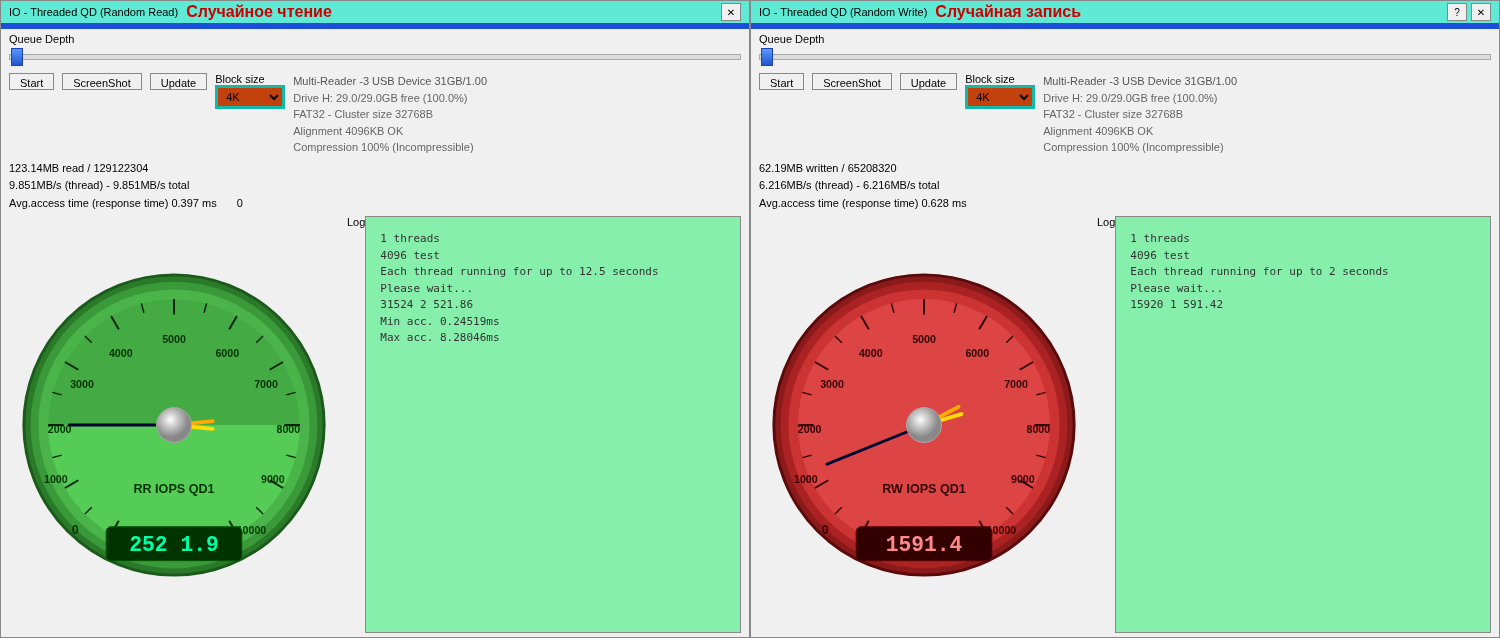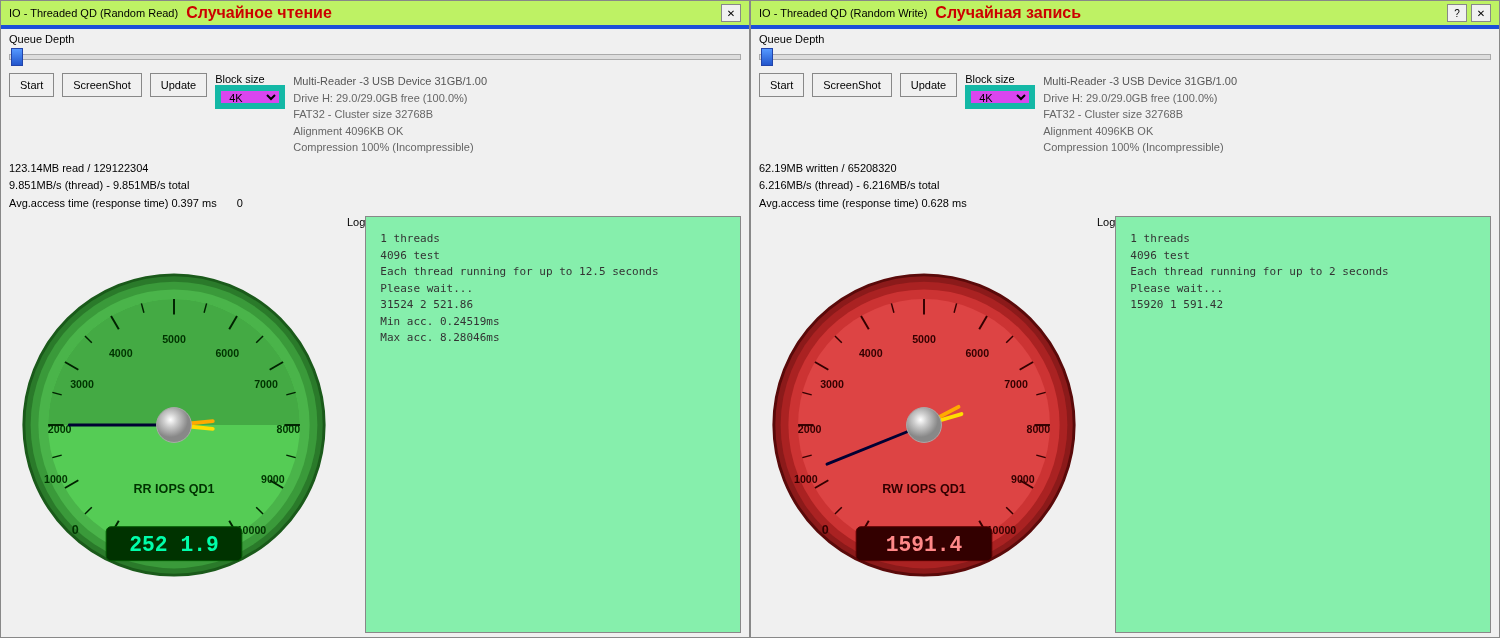--- a/index.html
+++ b/index.html
@@ -13,26 +13,26 @@
       overflow: hidden;
     }
     .window {
       background: #f0f0f0;
       border: 1px solid #888;
       display: flex;
       flex-direction: column;
       flex: 1;
     }
     .title-bar {
-      background: #bef264;
+      background: #5eead4;
       padding: 4px 8px;
       display: flex;
       align-items: center;
       justify-content: space-between;
-      border-bottom: 4px solid #1d4ed8;
+      border-bottom: 6px solid #1d4ed8;
       height: 28px;
     }
     .title-bar-left {
       display: flex;
       align-items: center;
       gap: 8px;
     }
     .title-text {
       font-size: 11px;
       color: #000;
@@ -99,31 +99,31 @@
       align-items: flex-start;
       gap: 8px;
       margin-bottom: 4px;
     }
     .btn {
       padding: 3px 10px;
       border: 1px solid #888;
       background: #f0f0f0;
       cursor: pointer;
       font-size: 11px;
-      height: 24px;
+      height: 17px;
     }
     .block-size-group {
       display: flex;
       flex-direction: column;
     }
     .block-size-label { font-size: 11px; margin-bottom: 0; }
     .block-size-select {
       height: 24px;
-      border: 6px solid #14b8a6;
-      background: #d946ef;
+      border: 3px solid #14b8a6;
+      background: #c2410c;
       font-size: 11px;
       padding: 0 4px;
       width: 70px;
     }
     .device-info {
       font-size: 11px;
       color: #666;
       line-height: 1.5;
     }
     .device-info .device-name {

